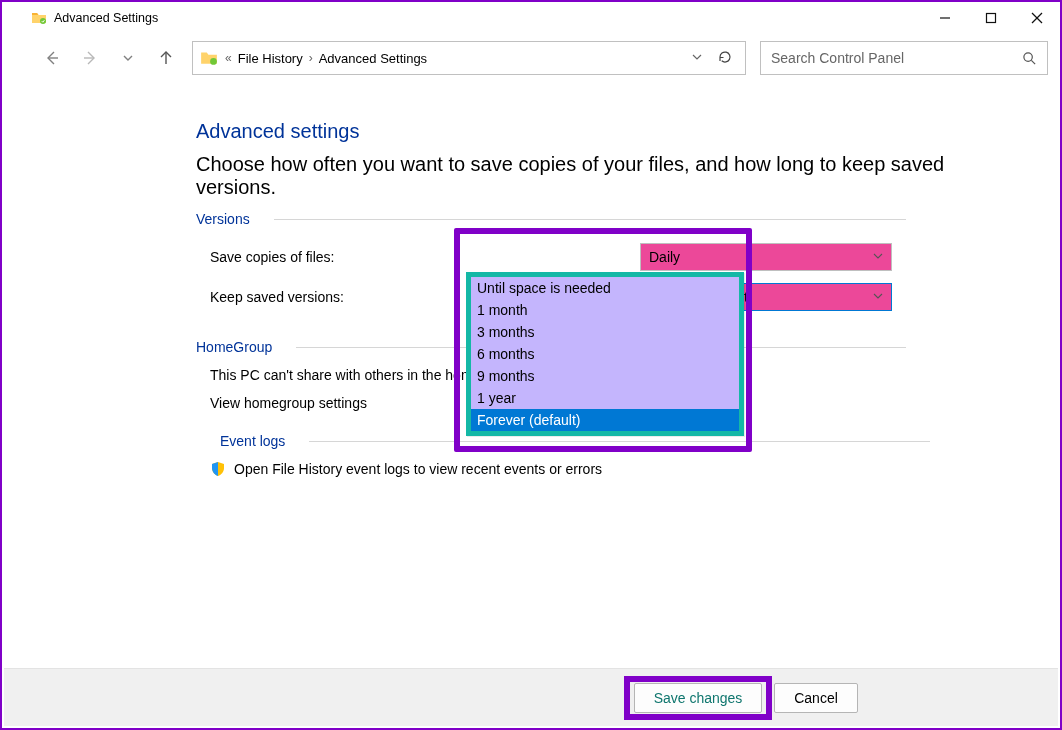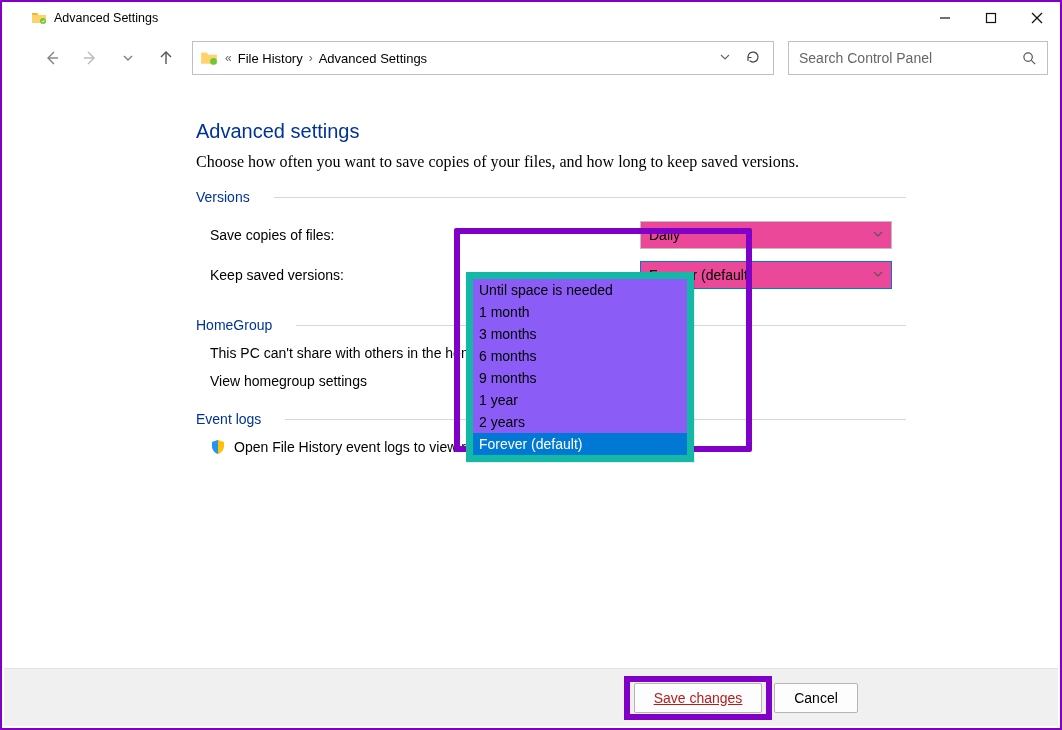--- a/index.html
+++ b/index.html
@@ -24,57 +24,57 @@
   .nav-arrow { width: 24px; height: 24px; display:flex; align-items:center; justify-content:center; color:#9a9a9a;}
   .nav-arrow.dark { color:#555; }
   .addressbox {
     flex: 1; height: 34px; border: 1px solid #c0c0c0; display:flex; align-items:center; padding: 0 6px 0 6px; gap: 6px; min-width:0;
   }
   .addr-icon { width: 20px; height: 20px; display:flex; align-items:center; justify-content:center;}
   .addr-sep { color:#666; font-size:12px; }
   .addr-seg { font-size: 13px; white-space:nowrap; }
   .addr-right { margin-left:auto; display:flex; align-items:center; gap:14px; padding-right:6px;}
   .searchbox {
-    width: 260px; height: 34px; border: 1px solid #c0c0c0; display:flex; align-items:center; padding: 0 10px; gap: 8px; color:#777;
+    width: 288px; height: 34px; border: 1px solid #c0c0c0; display:flex; align-items:center; padding: 0 10px; gap: 8px; color:#777;
   }
   .searchbox span { flex:1; font-size:14px; color:#666;}
   
   .content {
     padding: 30px 40px 0 174px; position:relative;
   }
   .page-title { color:#003399; font-size: 20px; font-weight:400; margin: 12px 0 10px; }
-  .page-subtitle { font-size: 16px; margin-bottom: 18px; font-family: Liberation Serif, serif; }
+  .page-subtitle { font-size: 20px; margin-bottom: 12px; }
   .section-header { color:#003399; font-size: 14px; padding-bottom:4px; display:flex; align-items:center; gap:24px; width:710px;}
   .section-header .rule { flex:1; height:1px; background:#d6d6d6; }
   .versions-rows { margin-top: 6px; }
   .row { display:flex; align-items:center; padding: 6px 0 6px 14px; width:710px;}
   .row-label { width: 430px; font-size:14px; }
   .select-box { width: 252px; height: 28px; border:1px solid #bfbfbf; display:flex; align-items:center; justify-content:space-between; padding: 0 8px; font-size:14px; background:#ec4899;}
   .select-box.open { border-color:#0078d4; }
   .chev { font-size:11px; color:#555; }
   .homegroup-text { padding: 8px 0 4px 14px; font-size:14px; }
   .link { color:#000000; font-size:14px; }
   .eventlink-row { display:flex; align-items:center; gap:8px; padding: 8px 0 0 14px; }
   .shield { width:16px; height:16px; }
   .highlight-box {
     position:absolute; border:6px solid #8000c8; border-radius:2px; pointer-events:none;
   }
   .dd-list {
-    position:absolute; background:#8b5cf6; border:7px solid #14b8a6; width:228px; font-size:14px; box-shadow: 1px 1px 0 rgba(0,0,0,0.08);
+    position:absolute; background:#c4b5fd; border:5px solid #14b8a6; width:278px; font-size:14px; box-shadow: 1px 1px 0 rgba(0,0,0,0.08);
   }
   .dd-item { padding: 1px 6px; line-height:20px;}
   .dd-item.sel { background:#0078d4; color:#fff; }
   
   .footer {
     position:absolute; left:2px; right:2px; bottom:2px; height:58px; border-top:1px solid #e3e3e3; background:#f0f0f0; display:flex; align-items:center; justify-content:flex-end; gap:12px; padding-right:200px;
   }
   .btn {
     min-width: 128px; height:30px; border:1px solid #b5b5b5; background:#fdfdfd; display:flex; align-items:center; justify-content:center; font-size:14px; padding:0 14px; border-radius:2px;
   }
-  .btn.disabled { color:#b91c1c;text-decoration:underline; }
+  .btn.disabled { color:#0f766e; }
   .footer-highlight {
     position:absolute; border:6px solid #8000c8; pointer-events:none;
   }
 </style>
 </head>
 <body>
 
 <div class="window">
 
   <div class="titlebar">
@@ -196,21 +196,21 @@
 
     <div class="section-header" style="margin-top:22px;">
       <span>HomeGroup</span>
       <span class="rule"></span>
     </div>
     <div class="homegroup-text">This PC can't share with others in the homegroup.</div>
     <div class="homegroup-text">
       <span class="link">View homegroup settings</span>
     </div>
 
-    <div class="section-header" style="margin-top:18px;">
+    <div class="section-header" style="margin-top:18px;margin-left:24px;">
       <span>Event logs</span>
       <span class="rule"></span>
     </div>
     <div class="eventlink-row">
       <span class="shield">
         <svg width="16" height="16" viewBox="0 0 16 16">
             <path d="M8 1l6 2v4c0 4-3 7-6 8-3-1-6-4-6-8V3z" fill="#ffc107"></path>
             <path d="M8 1v14c-3-1-6-4-6-8V3z" fill="#2196f3"></path>
           </svg>
       </span>
@@ -218,21 +218,20 @@
     </div>
 
     <div class="highlight-box" style="left:432px; top:150px; width:298px; height:224px;"></div>
     <div class="dd-list" style="left:444px; top:194px;">
       <div class="dd-item">Until space is needed</div>
       <div class="dd-item">1 month</div>
       <div class="dd-item">3 months</div>
       <div class="dd-item">6 months</div>
       <div class="dd-item">9 months</div>
       <div class="dd-item">1 year</div>
-      <div class="dd-item">2 years</div>
       <div class="dd-item sel">Forever (default)</div>
     </div>
   </div>
 
   <div class="footer">
     <div class="footer-highlight" style="left:620px; bottom:6px; width:148px; height:44px;"></div>
     <div class="btn disabled">Save changes</div>
     <div class="btn" style="min-width:84px;">Cancel</div>
   </div>
 

